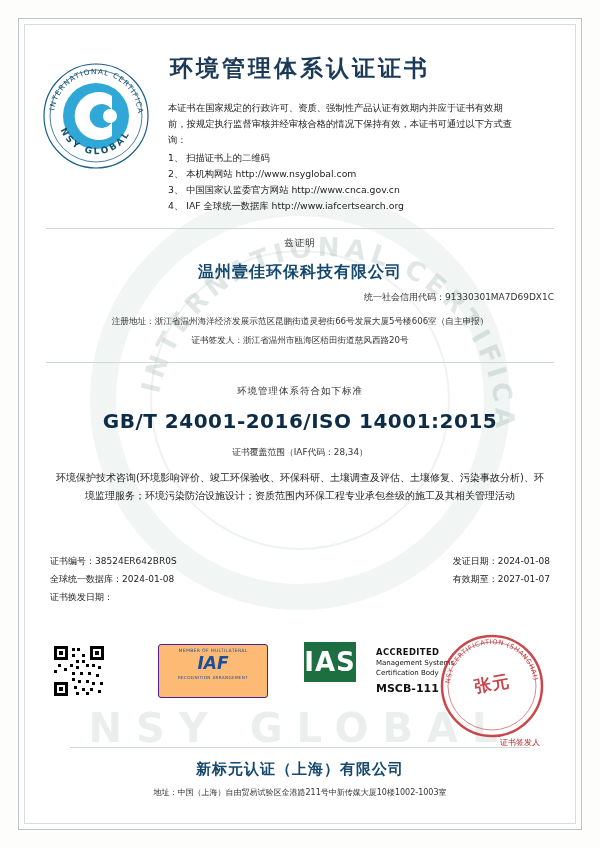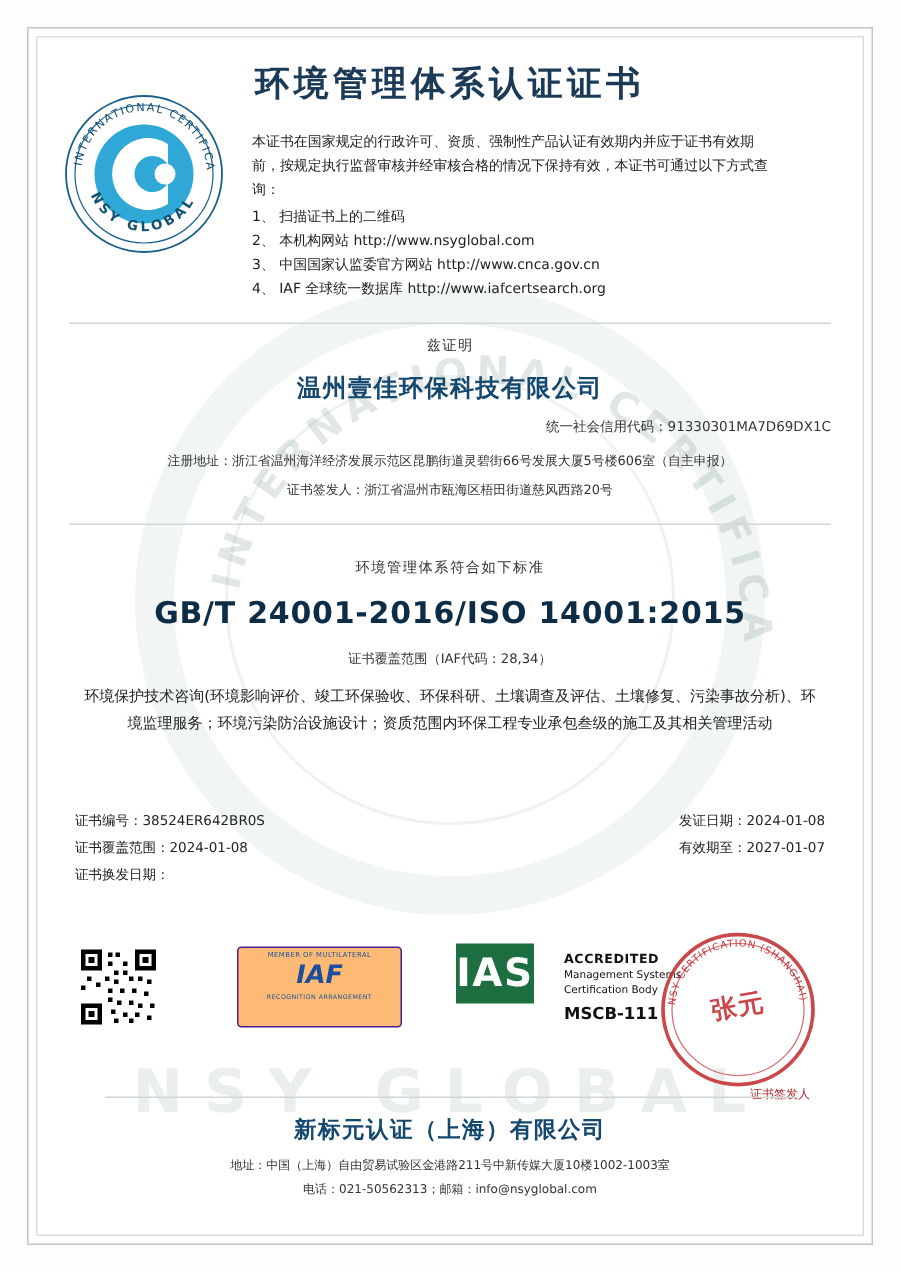--- a/index.html
+++ b/index.html
@@ -63,21 +63,21 @@
     z-index:2;
     padding:0 46px;
   }
   .title{
     text-align:center;
     font-family:"DejaVu Sans", sans-serif;
     font-size:23px;
     font-weight:bold;
     color:#1b3a57;
     letter-spacing:3px;
-    padding-top:40px;
+    padding-top:53px;
   }
   .logo{
     position:absolute;
     left:42px;top:62px;
     width:108px;height:108px;
     z-index:3;
   }
   .intro{
     margin:16px 0 0 122px;
     font-size:9.3px;
@@ -322,21 +322,21 @@
     <div class="standard">GB/T 24001-2016/ISO 14001:2015</div>
     <div class="scope-label">证书覆盖范围（IAF代码：28,34）</div>
     <div class="scope-text">环境保护技术咨询(环境影响评价、竣工环保验收、环保科研、土壤调查及评估、土壤修复、污染事故分析)、环境监理服务；环境污染防治设施设计；资质范围内环保工程专业承包叁级的施工及其相关管理活动</div>
 
     <div class="details">
       <div class="left">
         <div>
           <span>证书编号：</span><span>38524ER642BR0S</span>
         </div>
         <div>
-          <span>证书覆盖范围：</span><span>2024-01-08</span>
+          <span>全球统一数据库：</span><span>2024-01-08</span>
         </div>
         <div>
           <span>证书换发日期：</span><span></span>
         </div>
       </div>
       <div class="right">
         <div>
           <span>发证日期：</span><span>2024-01-08</span>
         </div>
         <div>
@@ -423,15 +423,14 @@
         <div class="stamp-cn">张元</div>
       </div>
       <div class="signature-label">证书签发人</div>
     </div>
   </div>
 
   <div class="footer">
     <hr class="footer-hr">
     <div class="footer-name">新标元认证（上海）有限公司</div>
     <div class="footer-line">地址：中国（上海）自由贸易试验区金港路211号中新传媒大厦10楼1002-1003室</div>
-    <div class="footer-line" style="margin-top:3px;">电话：021-50562313；邮箱：info@nsyglobal.com</div>
   </div>
 </div>
 
 </body></html>

